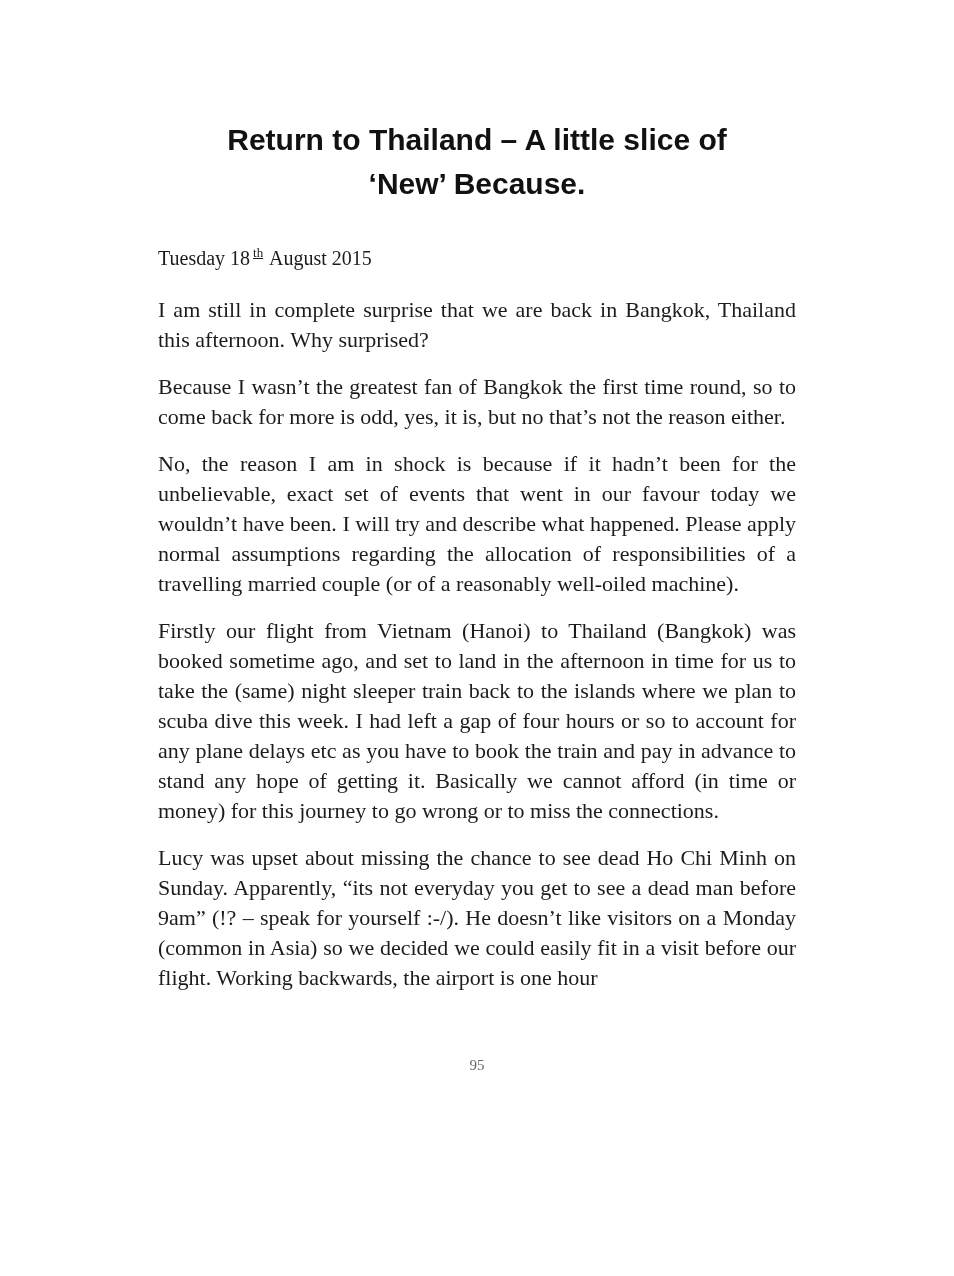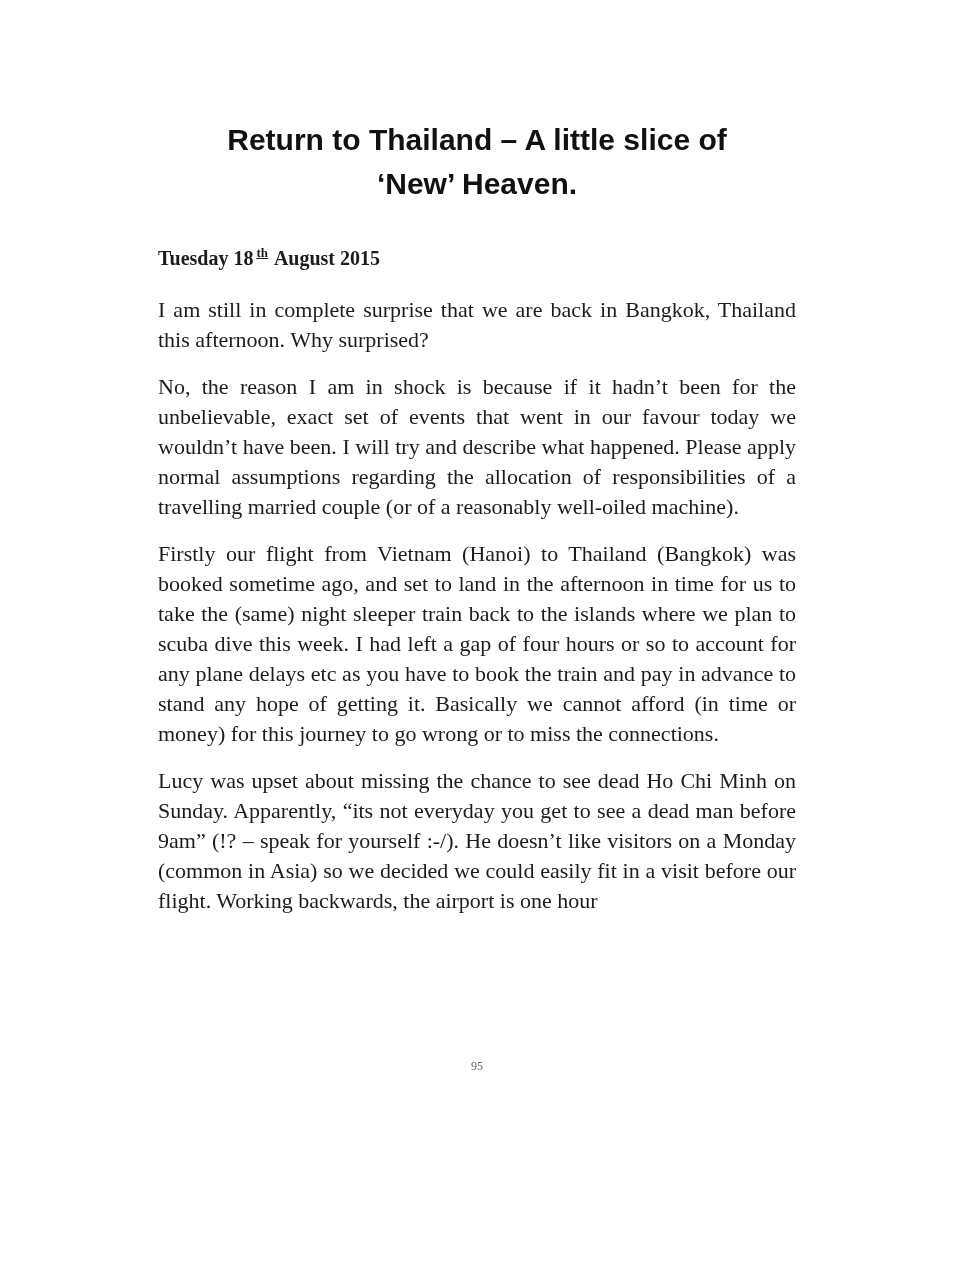--- a/index.html
+++ b/index.html
@@ -29,21 +29,21 @@
     font-size: 30px;
     line-height: 44px;
     text-align: center;
     color: #111111;
     margin: 0 auto 34px auto;
     max-width: 620px;
   }
   .title-line { display: block; }
   .date-heading {
     font-family: "Liberation Serif", serif;
-    font-weight: 700;
+    font-weight: 400;
     font-size: 20px;
     line-height: 26px;
     color: #1c1c1c;
     margin: 0 0 24px 0;
   }
   .date-sup {
     font-size: 13px;
     vertical-align: super;
     text-decoration: underline;
     margin: 0 2px 0 3px;
@@ -54,39 +54,40 @@
     text-align: justify;
     text-justify: inter-word;
     margin: 0 0 17px 0;
   }
   .page-number {
     position: absolute;
     left: 0;
     bottom: 34px;
     width: 100%;
     text-align: center;
-    font-size: 12px;
+    font-size: 15px;
     color: #666666;
     font-family: "Liberation Serif", serif;
   }
 </style>
 </head>
 <body>
 
 <div class="page">
   <div class="content">
 
     <h1 class="title">
       <span class="title-line">Return to Thailand – A little slice of</span>
-      <span class="title-line">‘New’ Heaven.</span>
+      <span class="title-line">‘New’ Because.</span>
     </h1>
 
     <h2 class="date-heading"><span>Tuesday 18</span><sup class="date-sup">th</sup><span> August 2015</span></h2>
 
     <p class="body-para">I am still in complete surprise that we are back in Bangkok, Thailand this afternoon. Why surprised?</p>
+    <p class="body-para">Because I wasn’t the greatest fan of Bangkok the first time round, so to come back for more is odd, yes, it is, but no that’s not the reason either.</p>
     <p class="body-para">No, the reason I am in shock is because if it hadn’t been for the unbelievable, exact set of events that went in our favour today we wouldn’t have been. I will try and describe what happened. Please apply normal assumptions regarding the allocation of responsibilities of a travelling married couple (or of a reasonably well-oiled machine).</p>
     <p class="body-para">Firstly our flight from Vietnam (Hanoi) to Thailand (Bangkok) was booked sometime ago, and set to land in the afternoon in time for us to take the (same) night sleeper train back to the islands where we plan to scuba dive this week. I had left a gap of four hours or so to account for any plane delays etc as you have to book the train and pay in advance to stand any hope of getting it. Basically we cannot afford (in time or money) for this journey to go wrong or to miss the connections.</p>
     <p class="body-para">Lucy was upset about missing the chance to see dead Ho Chi Minh on Sunday. Apparently, “its not everyday you get to see a dead man before 9am” (!? – speak for yourself :-/). He doesn’t like visitors on a Monday (common in Asia) so we decided we could easily fit in a visit before our flight. Working backwards, the airport is one hour</p>
 
   </div>
 
   <div class="page-number">95</div>
 </div>
 
 </body></html>

